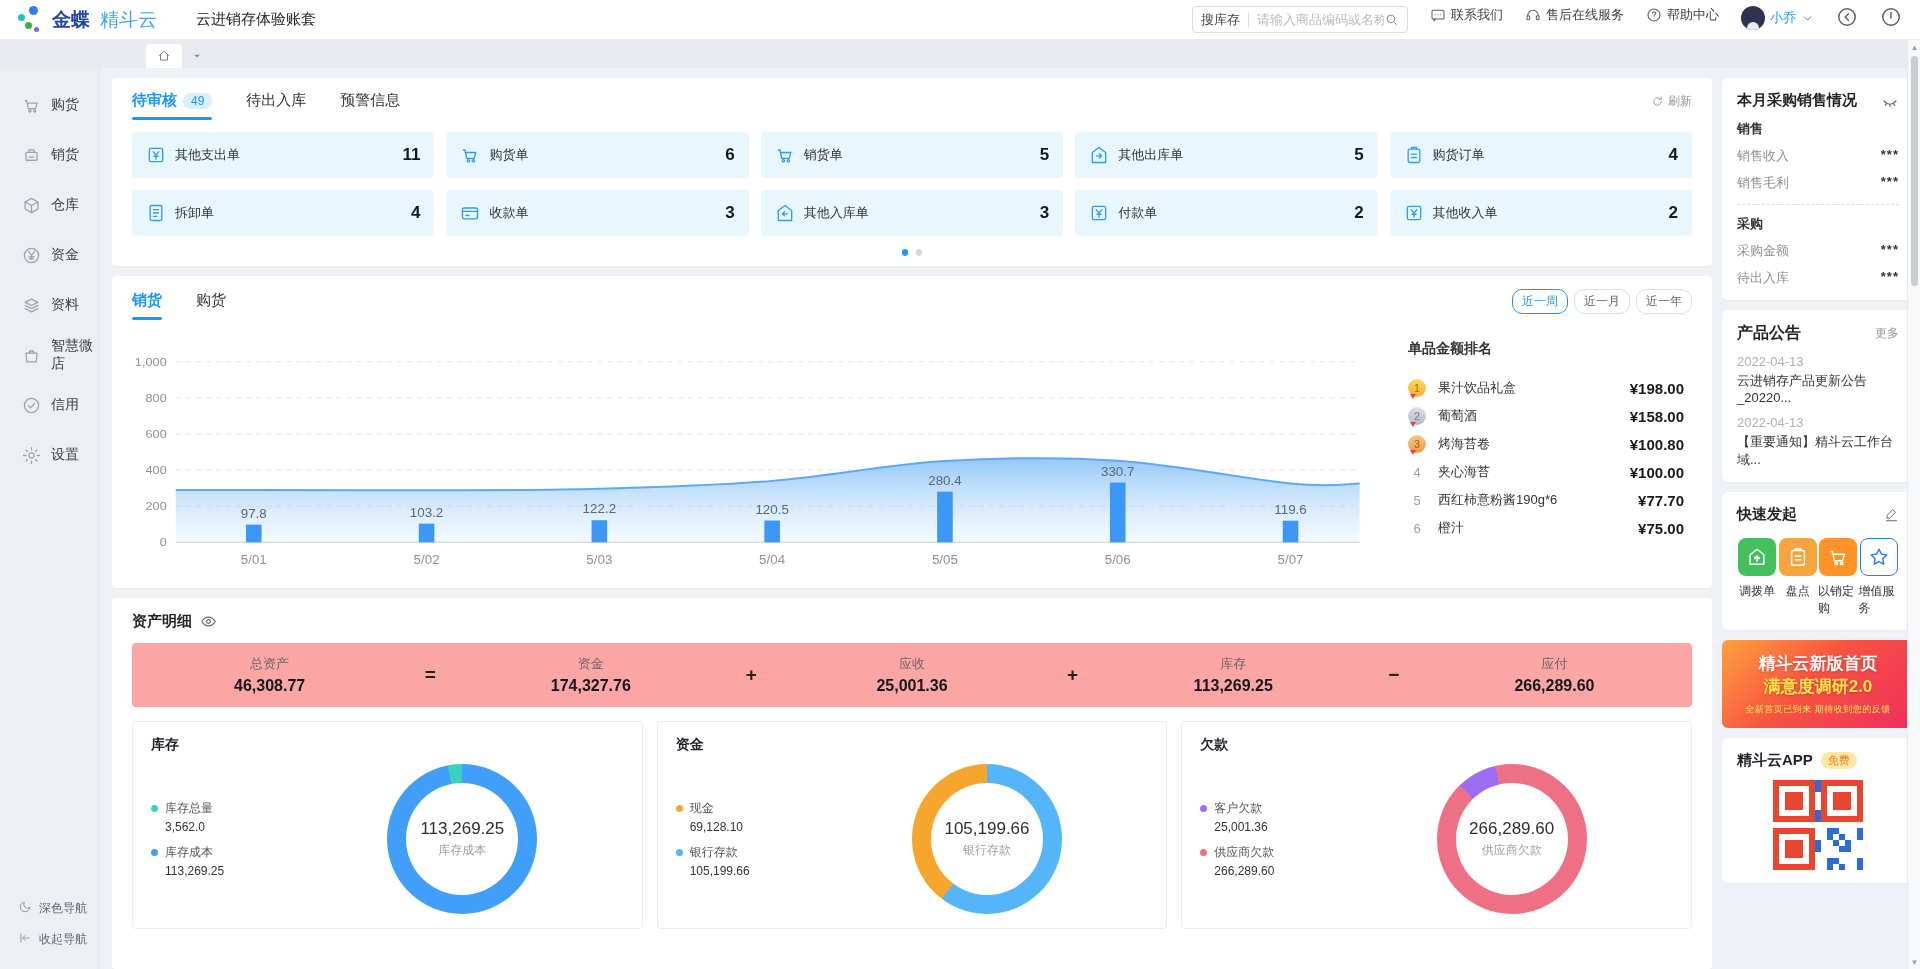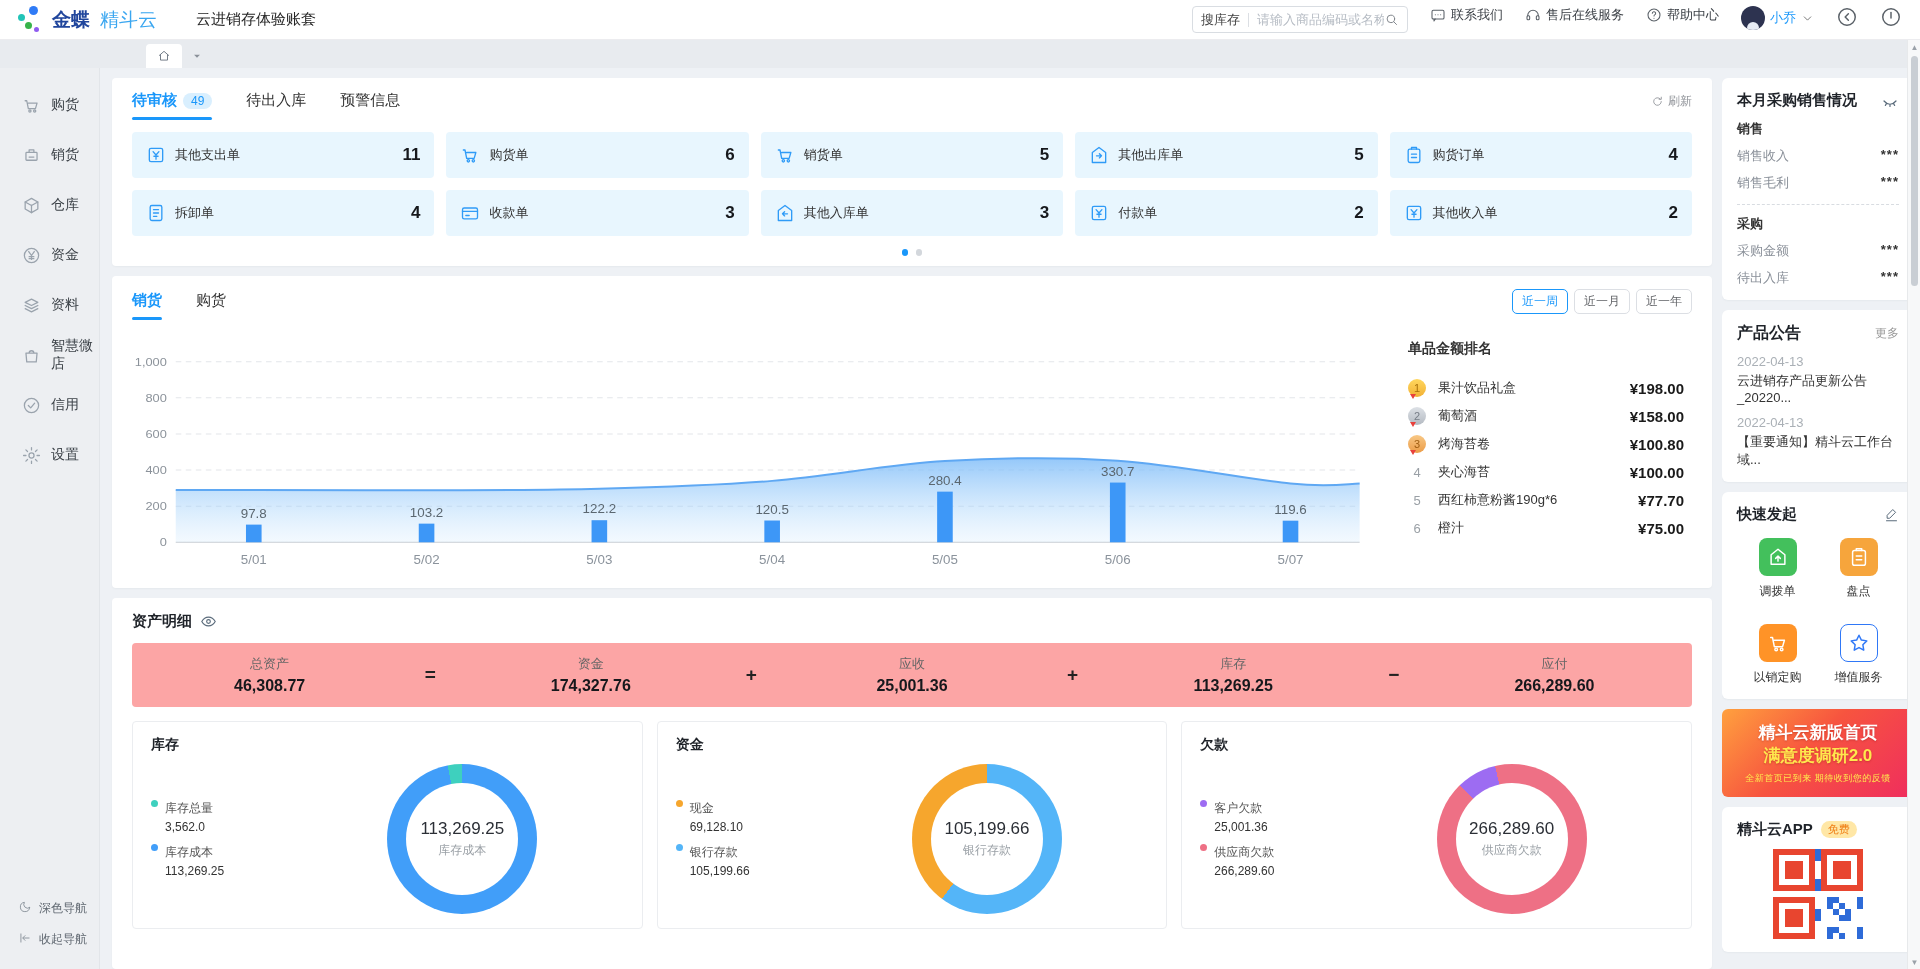--- a/index.html
+++ b/index.html
@@ -46,21 +46,21 @@
   .refresh { margin-left:auto; display:flex; align-items:center; gap:4px; font-size:12px; color:#909399; cursor:pointer; padding-bottom:8px; }
   .cards { display:grid; grid-template-columns:repeat(5,1fr); gap:12px; padding:12px 20px 4px 20px; }
   .todo-card { background:#e8f6fe; border-radius:4px; height:46px; display:flex; align-items:center; padding:0 14px; cursor:pointer; }
   .todo-card .ic { color:#2f9bf7; flex:none; }
   .todo-card .clabel { font-size:13px; color:#333; margin-left:9px; }
   .todo-card .ccount { margin-left:auto; font-size:17px; font-weight:bold; color:#16181c;text-align:right; }
   .dotsrow { display:flex; justify-content:center; gap:8px; padding:9px 0 10px; }
   .pgdot { width:6px; height:7px; border-radius:4px; background:#d3d7dc; cursor:pointer; }
   .pgdot.active { background:#1a97fa; }
   .rangebtns { margin-left:auto; display:flex; gap:6px; padding-bottom:8px; }
-  .rangebtn { font-size:12px; color:#606266; border:1px solid #dcdfe4; border-radius:5px; padding:3px 9px; cursor:pointer; background:#fff; }
+  .rangebtn { font-size:12px; color:#606266; border:1px solid #dcdfe4; border-radius:10px; padding:3px 9px; cursor:pointer; background:#fff; }
   .rangebtn.active { color:#1a97fa; border-color:#1a97fa; }
   .sales-body { display:flex; padding:4px 10px 8px 8px; }
   .chart-wrap { flex:1; min-width:0; }
   .ranking { width:300px; flex:none; padding:14px 18px 0 6px; }
   .rank-title { font-size:14px; font-weight:bold; color:#333; margin-bottom:16px; }
   .rank-item { display:flex; align-items:center; gap:12px; padding:5px 0; }
   .rank-name { flex:1; font-size:13px; color:#333; white-space:nowrap; overflow:hidden; text-overflow:ellipsis; }
   .rank-amt { font-size:15px; font-weight:bold; color:#1a1a1a; }
   .medal { width:18px; height:18px; border-radius:50%; display:flex; align-items:center; justify-content:center; font-size:11px; color:#fff; position:relative; flex:none; }
   .medal::after { content:""; position:absolute; left:2px; bottom:-5px; border:3px solid transparent; border-top:5px solid #e8413c; }
@@ -74,42 +74,42 @@
   .formula { margin:12px 20px 0; background:#fca5a5; border-radius:4px; height:64px; display:flex; align-items:center; }
   .f-item { flex:1; text-align:center; }
   .f-label { font-size:13px; color:#666; }
   .f-value { font-size:16px; font-weight:bold; color:#16181c; margin-top:4px; }
   .f-op { width:46px; text-align:center; font-size:19px; font-weight:bold; color:#222; }
   .donuts { display:grid; grid-template-columns:repeat(3,1fr); gap:14px; padding:14px 20px 16px; }
   .donut-card { border:1px solid #ebedf0; border-radius:4px; padding:14px 18px; }
   .donut-title { font-size:14px; font-weight:bold; color:#1f2329; }
   .donut-body { display:flex; align-items:center; margin-top:10px; }
   .legend { width:150px; flex:none; display:flex; flex-direction:column; gap:10px; }
-  .leg-label { display:flex; gap:7px; font-size:12px; color:#555; }
+  .leg-label { display:flex; align-items:center; gap:7px; font-size:12px; color:#555; }
   .leg-dot { width:7px; height:7px; border-radius:50%; flex:none; }
   .leg-value { font-size:12px; color:#333; margin:3px 0 0 14px; }
   .ringwrap { flex:1; display:flex; justify-content:center; }
   .ring { width:150px; height:150px; border-radius:50%; position:relative; }
   .hole { position:absolute; left:19px; top:19px; width:112px; height:112px; border-radius:50%; background:#fff; display:flex; flex-direction:column; align-items:center; justify-content:center; }
   .hole .hv { font-size:17px; color:#2b2f36; }
   .hole .hl { font-size:12px; color:#9aa0a6; margin-top:3px; }
   .rail { width:198px; flex:none; padding:10px 6px 0 0; display:flex; flex-direction:column; gap:10px; overflow:hidden; }
   .railcard { background:#fff; border-radius:6px; padding:13px 15px; box-shadow:0 1px 2px rgba(30,40,60,.04); }
   .railhead { display:flex; align-items:center; }
   .railtitle { font-size:15px; font-weight:bold; color:#1f2329; }
   .railhead .right { margin-left:auto; }
   .m-section-title { font-size:13px; font-weight:bold; color:#333; margin:10px 0 2px; }
   .m-row { display:flex; font-size:13px; color:#8a9099; margin-top:9px; }
   .m-row b { margin-left:auto; color:#333; letter-spacing:1px; }
   .m-divider { border-top:1px dashed #d8dce1; margin:12px 0 2px; }
   .ann-item { margin-top:10px; cursor:pointer; }
   .ann-date { font-size:13px; color:#aab0b6; }
   .ann-text { font-size:13px; color:#333; margin-top:3px; }
   .more { font-size:12px; color:#999; cursor:pointer; }
-  .quickgrid { display:grid; grid-template-columns:1fr 1fr; row-gap:24px; margin-top:14px; }
+  .quickgrid { display:grid; grid-template-columns:1fr 1fr 1fr 1fr; row-gap:24px; margin-top:14px; }
   .quickitem { display:flex; flex-direction:column; align-items:center; cursor:pointer; }
   .qicon { width:38px; height:38px; border-radius:8px; display:flex; align-items:center; justify-content:center; }
   .qlabel { font-size:12px; color:#333; margin-top:7px; }
   .banner { height:88px; border-radius:6px; background:linear-gradient(135deg,#ffa13e 0%,#f7543f 45%,#ef2d5e 100%); display:flex; flex-direction:column; align-items:center; justify-content:center; cursor:pointer; }
   .banner .b1 { font-size:17px; font-weight:bold; color:#fff; text-shadow:0 1px 2px rgba(160,30,30,.45); }
   .banner .b2 { font-size:17px; font-weight:bold; color:#ffe84d; text-shadow:0 1px 2px rgba(160,30,30,.45); }
   .banner .b3 { font-size:9px; color:#ffe84d; margin-top:5px; letter-spacing:.5px; }
   .appbadge { background:#ffe7a6; color:#f07f16; font-size:11px; padding:1px 7px; border-radius:9px; margin-left:8px; }
   .qr { display:block; margin:10px auto 0; }
   .vscroll { position:fixed; right:0; top:40px; bottom:0; width:13px; background:#f7f8f9; border-left:1px solid #e7e9eb; }

